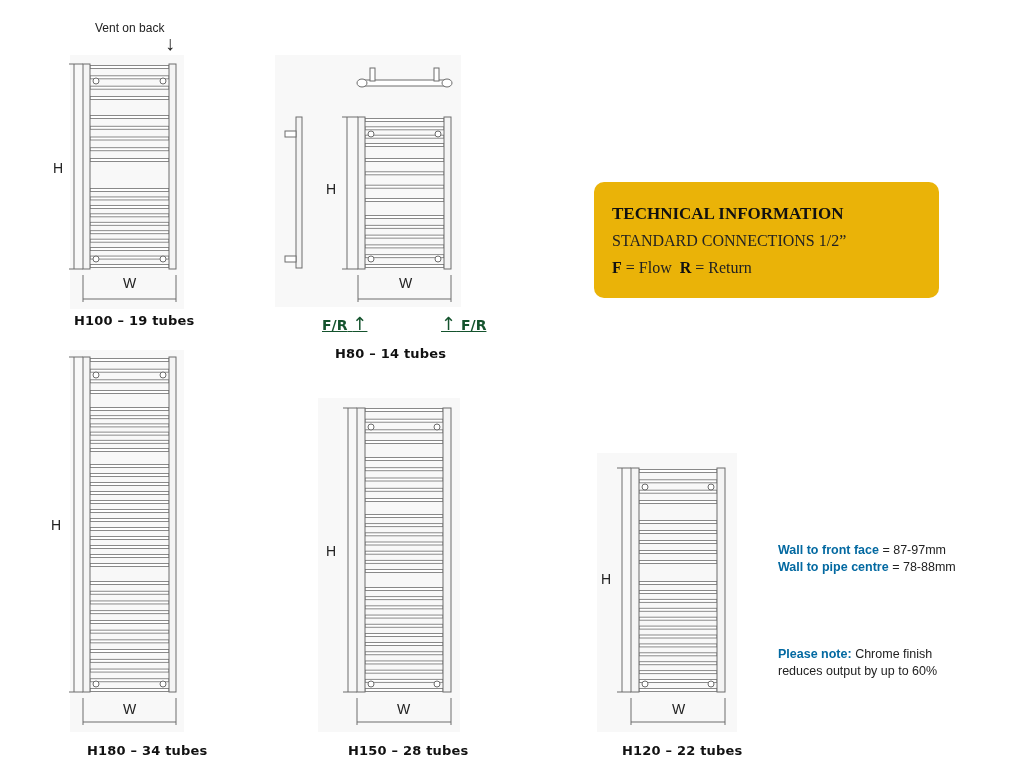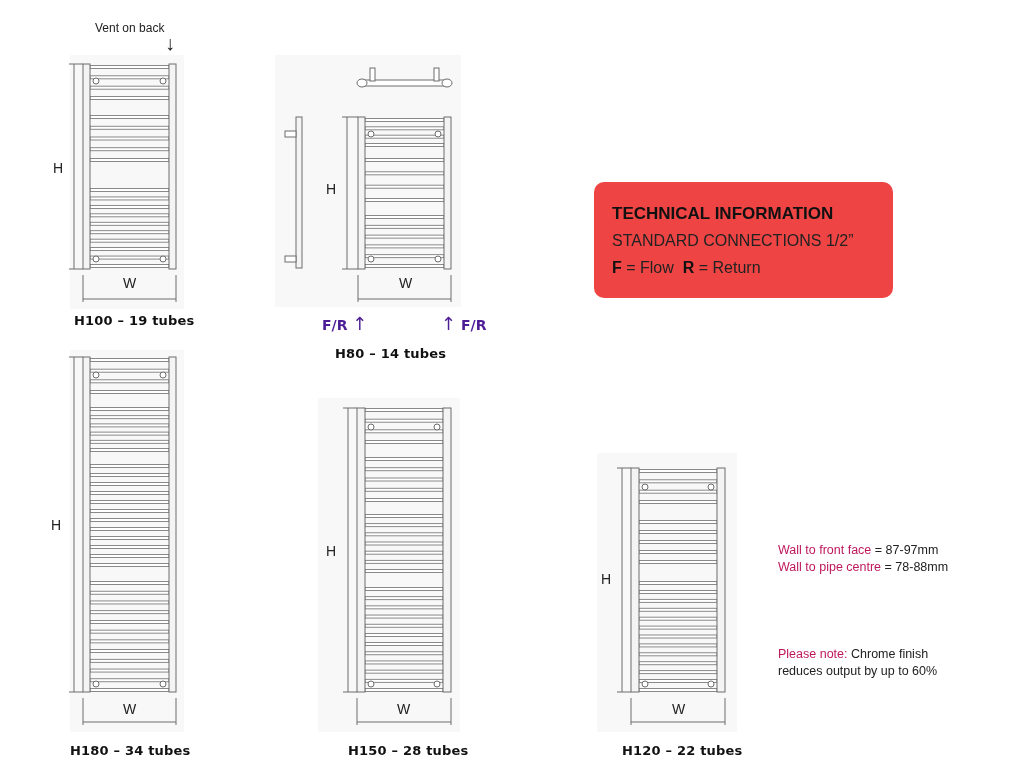--- a/index.html
+++ b/index.html
@@ -4,29 +4,29 @@
 <style>
   html, body { margin: 0; padding: 0; background: #ffffff; }
   body { width: 1024px; height: 782px; position: relative; overflow: hidden;
          font-family: "Liberation Sans", sans-serif; color: #1a1a1a; }
   #canvas { position: absolute; left: 0; top: 0; }
   .caption { position: absolute; font-family: "DejaVu Sans", sans-serif; font-weight: bold;
              font-size: 13px; color: #111; white-space: nowrap; letter-spacing: 0.2px; }
   .dimlabel { position: absolute; font-family: "Liberation Sans", sans-serif; font-size: 14px; color: #222; }
   .vent { position: absolute; left: 95px; top: 21px; font-size: 12px; color: #222; }
   .vent-arrow { position: absolute; left: 165px; top: 33px; font-size: 20px; line-height: 20px; color: #222; }
-  .fr { position: absolute; font-family: "DejaVu Sans", sans-serif; font-weight: bold; font-size: 14px; color: #4c1d95; white-space: nowrap; }
+  .fr { position: absolute; font-family: "DejaVu Sans", sans-serif; font-weight: bold; font-size: 14px; color: #14532d; white-space: nowrap; text-decoration: underline; }
   .fr .arr { font-weight: normal; font-size: 18px; }
-  .info-box { position: absolute; left: 594px; top: 182px; width: 299px; height: 116px;
-              background: #ef4444; border-radius: 10px; }
+  .info-box { position: absolute; left: 594px; top: 182px; width: 345px; height: 116px;
+              background: #eab308; border-radius: 10px; font-family: Liberation Serif, serif; }
   .info-title { position: absolute; left: 18px; top: 22px; font-weight: bold; font-size: 17px; color: #111; }
   .info-line { position: absolute; left: 18px; font-size: 16px; color: #222; }
   .info-line b { font-weight: bold; color: #111; }
   .note { position: absolute; left: 778px; font-size: 12.5px; color: #222; line-height: 17px; white-space: nowrap; }
-  .note b { font-weight: normal; color: #be185d; }
+  .note b { font-weight: bold; color: #0369a1; }
 </style>
 </head>
 <body>
 
 <svg id="canvas" width="1024" height="782" viewBox="0 0 1024 782">
     <rect x="70" y="55" width="114" height="254" fill="#f8f8f8"></rect>
     <rect x="90" y="65.5" width="79" height="3" fill="#ffffff" stroke="#6d6d6d" stroke-width="0.8"></rect>
     <rect x="90" y="75.83333333333333" width="79" height="3" fill="#ffffff" stroke="#6d6d6d" stroke-width="0.8"></rect>
     <rect x="90" y="86.16666666666667" width="79" height="3" fill="#ffffff" stroke="#6d6d6d" stroke-width="0.8"></rect>
     <rect x="90" y="96.5" width="79" height="3" fill="#ffffff" stroke="#6d6d6d" stroke-width="0.8"></rect>
@@ -224,21 +224,21 @@
   <div class="dimlabel" style="left: 53px; top: 160px;">H</div>
   <div class="dimlabel" style="left: 123px; top: 275px;">W</div>
   <div class="caption" style="left: 74px; top: 313px;">H100 – 19 tubes</div>
 
   <div class="dimlabel" style="left: 326px; top: 181px;">H</div>
   <div class="dimlabel" style="left: 399px; top: 275px;">W</div>
   <div class="caption" style="left: 335px; top: 346px;">H80 – 14 tubes</div>
 
   <div class="dimlabel" style="left: 51px; top: 517px;">H</div>
   <div class="dimlabel" style="left: 123px; top: 701px;">W</div>
-  <div class="caption" style="left: 70px; top: 743px;">H180 – 34 tubes</div>
+  <div class="caption" style="left: 87px; top: 743px;">H180 – 34 tubes</div>
 
   <div class="dimlabel" style="left: 326px; top: 543px;">H</div>
   <div class="dimlabel" style="left: 397px; top: 701px;">W</div>
   <div class="caption" style="left: 348px; top: 743px;">H150 – 28 tubes</div>
 
   <div class="dimlabel" style="left: 601px; top: 571px;">H</div>
   <div class="dimlabel" style="left: 672px; top: 701px;">W</div>
   <div class="caption" style="left: 622px; top: 743px;">H120 – 22 tubes</div>
 </div>
 

